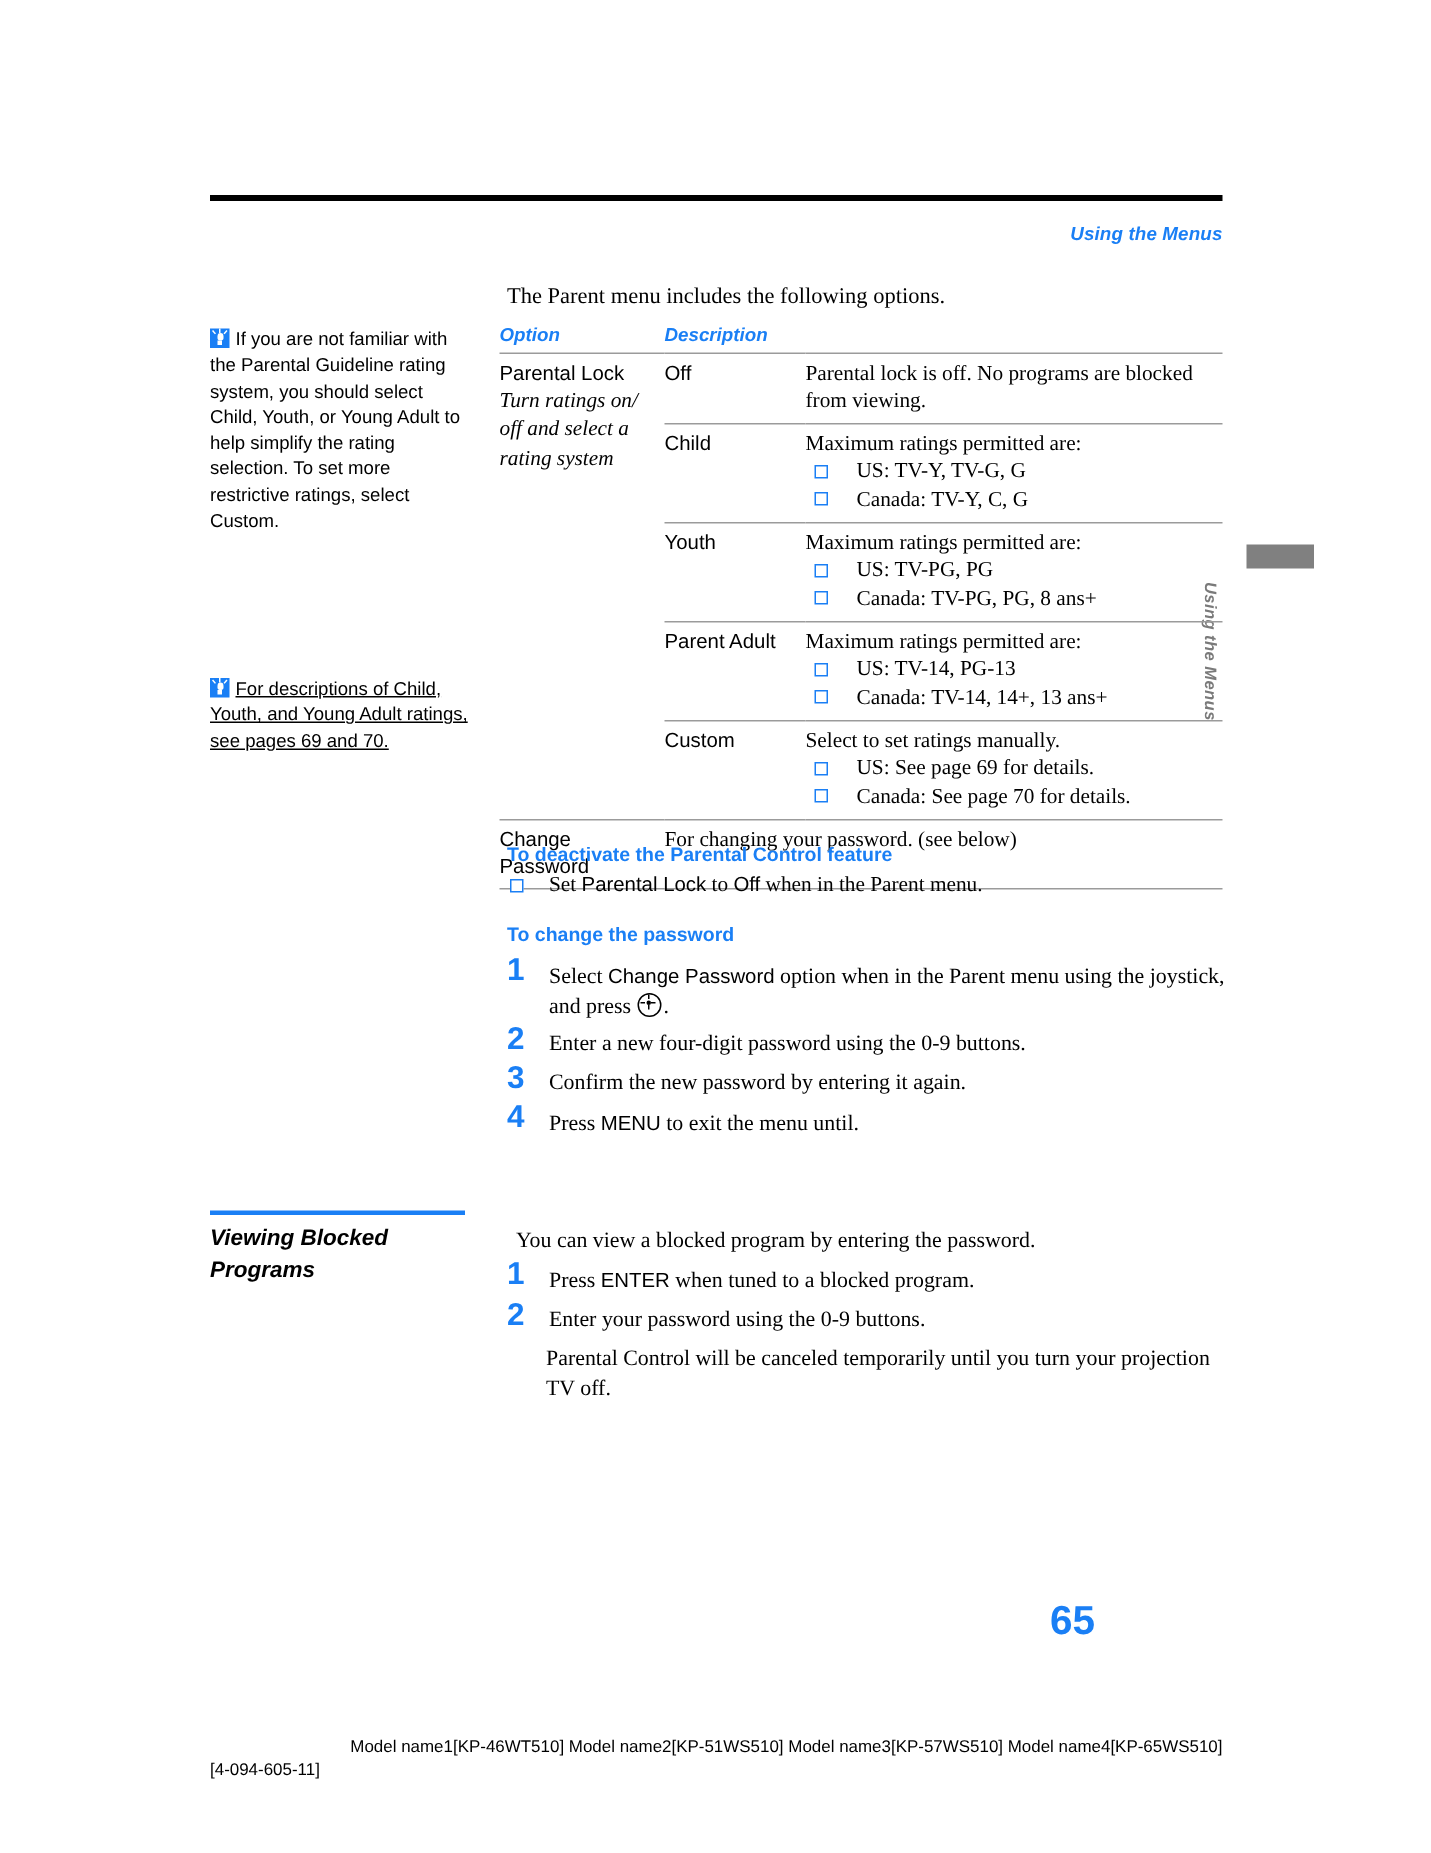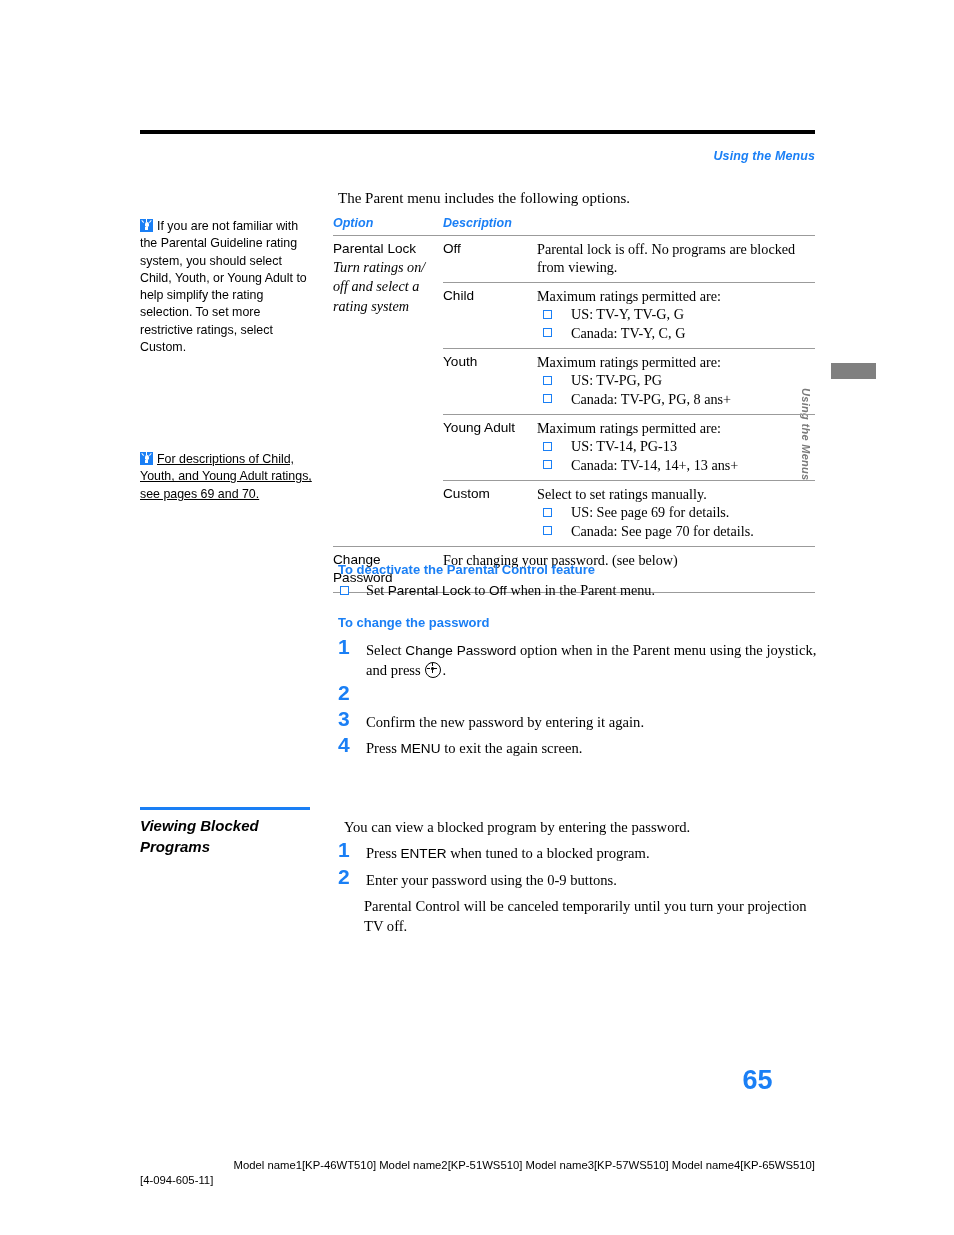--- a/index.html
+++ b/index.html
@@ -281,21 +281,21 @@
   #vb-step-1 { left: 338px; top: 844px; }
   #vb-step-2 { left: 338px; top: 871px; }
   #vb-note {
     left: 364px; top: 897px; width: 450px;
     font-size: 14.6px; line-height: 19.5px;
   }
 
   
   #page-number {
     left: 700px; top: 1065px; width: 115px;
-    text-align: center;
+    text-align: left;
     font-family: "Liberation Sans", sans-serif;
     font-weight: bold;
     font-size: 27px;
     color: #1a7ff5;
   }
 
   
   #footer-models {
     left: 140px; top: 1159px; width: 675px;
     text-align: right;
@@ -385,21 +385,21 @@
           <div class="desc-lead">Maximum ratings permitted are:</div>
           <ul class="sq">
             <li><span class="bx"></span><span>US: TV-PG, PG</span></li>
             <li><span class="bx"></span><span>Canada: TV-PG, PG, 8 ans+</span></li>
           </ul>
         </td>
       </tr>
 
       <tr class="rule">
         <td>
-          <div class="val-name">Young Adult</div>
+          <div class="val-name">Parent Adult</div>
         </td>
         <td>
           <div class="desc-lead">Maximum ratings permitted are:</div>
           <ul class="sq">
             <li><span class="bx"></span><span>US: TV-14, PG-13</span></li>
             <li><span class="bx"></span><span>Canada: TV-14, 14+, 13 ans+</span></li>
           </ul>
         </td>
       </tr>
 
@@ -433,29 +433,29 @@
   <span class="bx"></span><span>Set </span><span class="ui-term">Parental Lock</span><span> to </span><span class="ui-term">Off</span><span> when in the Parent menu.</span>
 </div>
 
 <div class="abs proc-head" id="chg-head">To change the password</div>
 
 <div class="step" id="step-1">
   <span class="num">1</span><span>Select </span><span class="ui-term">Change Password</span><span> option when in the Parent menu using the joystick, and press </span><span class="joystick"><i class="up"></i><i class="down"></i><i class="lf"></i><i class="rt"></i><span class="ctr"></span></span><span>.</span>
 </div>
 
 <div class="step" id="step-2">
-  <span class="num">2</span>
+  <span class="num">2</span><span>Enter a new four-digit password using the 0-9 buttons.</span>
 </div>
 
 <div class="step" id="step-3">
   <span class="num">3</span><span>Confirm the new password by entering it again.</span>
 </div>
 
 <div class="step" id="step-4">
-  <span class="num">4</span><span>Press </span><span class="ui-term">MENU</span><span> to exit the again screen.</span>
+  <span class="num">4</span><span>Press </span><span class="ui-term">MENU</span><span> to exit the menu until.</span>
 </div>
 
 <div class="abs" id="sec-rule"></div>
 <div class="abs" id="sec-title">Viewing Blocked Programs</div>
 <div class="abs" id="sec-intro">You can view a blocked program by entering the password.</div>
 
 <div class="step" id="vb-step-1">
   <span class="num">1</span><span>Press </span><span class="ui-term">ENTER</span><span> when tuned to a blocked program.</span>
 </div>
 

